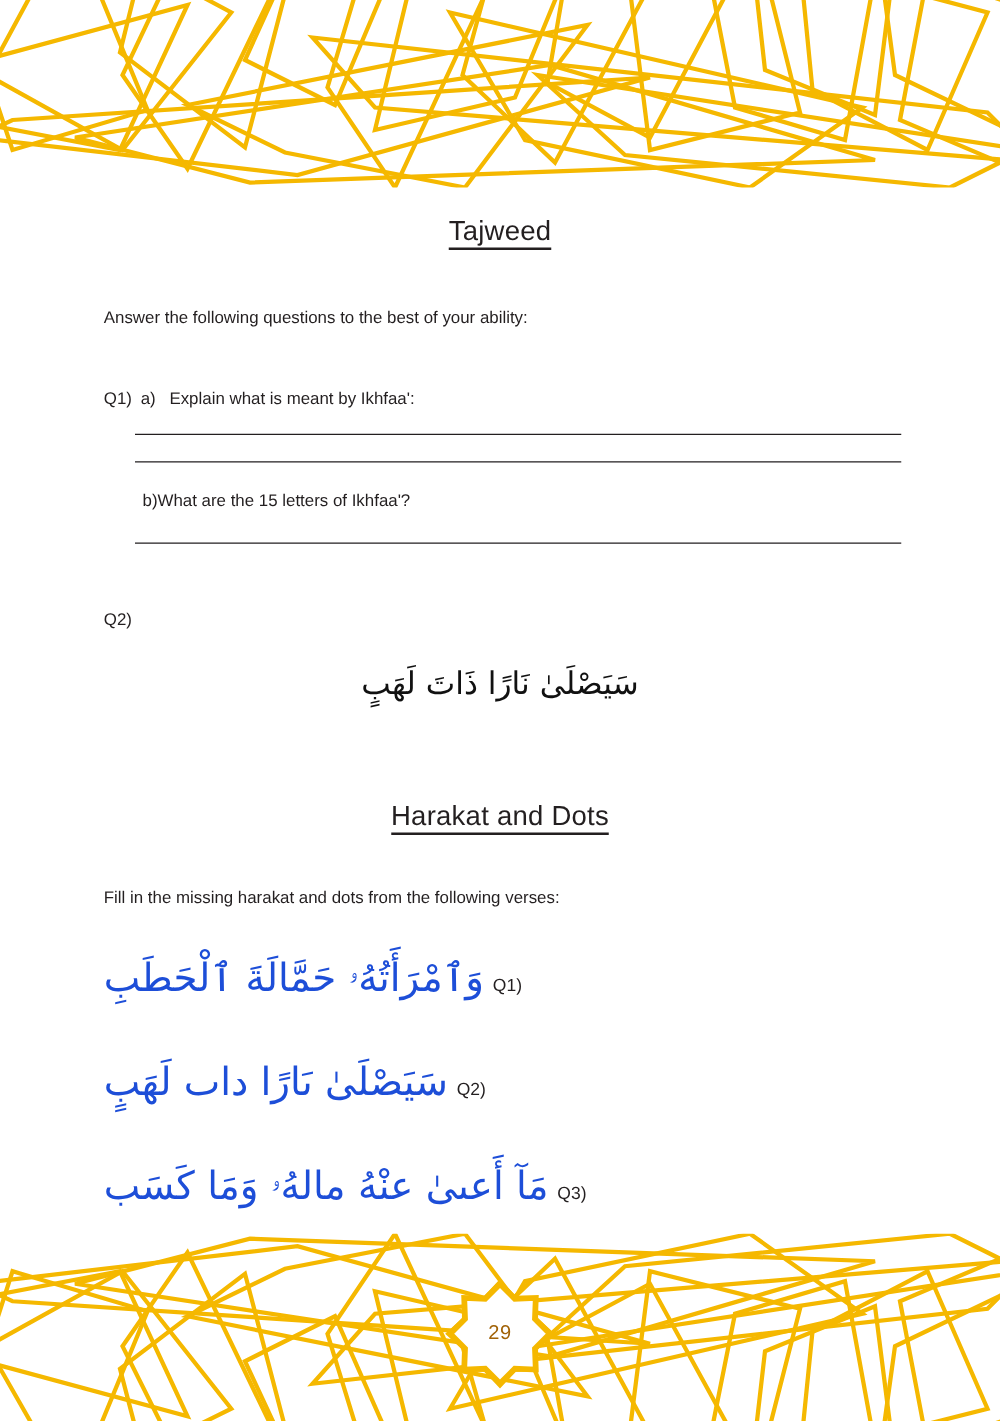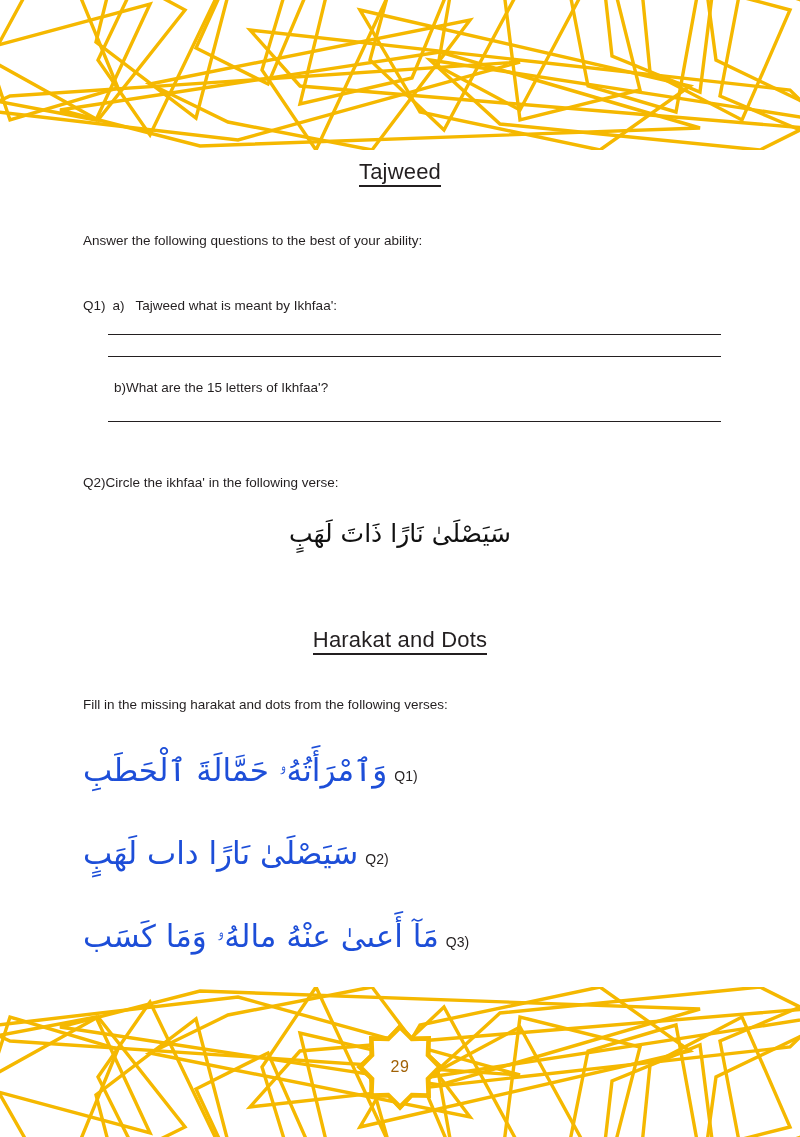--- a/index.html
+++ b/index.html
@@ -81,21 +81,21 @@
     text-align: center;
     margin: 0;
     padding: 0 0 2px 0;
     letter-spacing: .2px;
   }
   h1.section-title span.u {
     border-bottom: 2px solid #231f20;
     padding-bottom: 1px;
   }
 
-  .title-block-1 { margin-top: 7px; }
+  .title-block-1 { margin-top: 20px; }
 
   p.intro {
     font-size: 13.5px;
     margin: 44px 0 0 0;
     line-height: 1.5;
   }
 
   .qrow {
     display: flex;
     align-items: flex-start;
@@ -255,39 +255,38 @@
       <h1 class="section-title">
         <span class="u">Tajweed</span>
       </h1>
     </div>
 
     <p class="intro">Answer the following questions to the best of your ability:</p>
 
     <div class="qrow q1a">
       <span class="q-label">Q1)</span>
       <span class="q-label">a)</span>
-      <span class="q-text" style="margin-left:4px">Tajweed what is meant by Ikhfaa':</span>
+      <span class="q-text" style="margin-left:4px">Explain what is meant by Ikhfaa':</span>
     </div>
 
     <div class="answer-lines">
       <div class="answer-line"></div>
       <div class="answer-line"></div>
     </div>
 
     <div class="q1b">
       <span>b)</span><span>What are the 15 letters of Ikhfaa'?</span>
     </div>
 
     <div class="answer-lines answer-lines-b">
       <div class="answer-line"></div>
     </div>
 
     <div class="qrow q2">
       <span class="q-label">Q2)</span>
-      <span class="q-text">Circle the ikhfaa' in the following verse:</span>
     </div>
 
     <div class="verse">سَيَصْلَىٰ نَارًا ذَاتَ لَهَبٍ</div>
 
     <div class="title-block-2">
       <h1 class="section-title">
         <span class="u">Harakat and Dots</span>
       </h1>
     </div>
 

